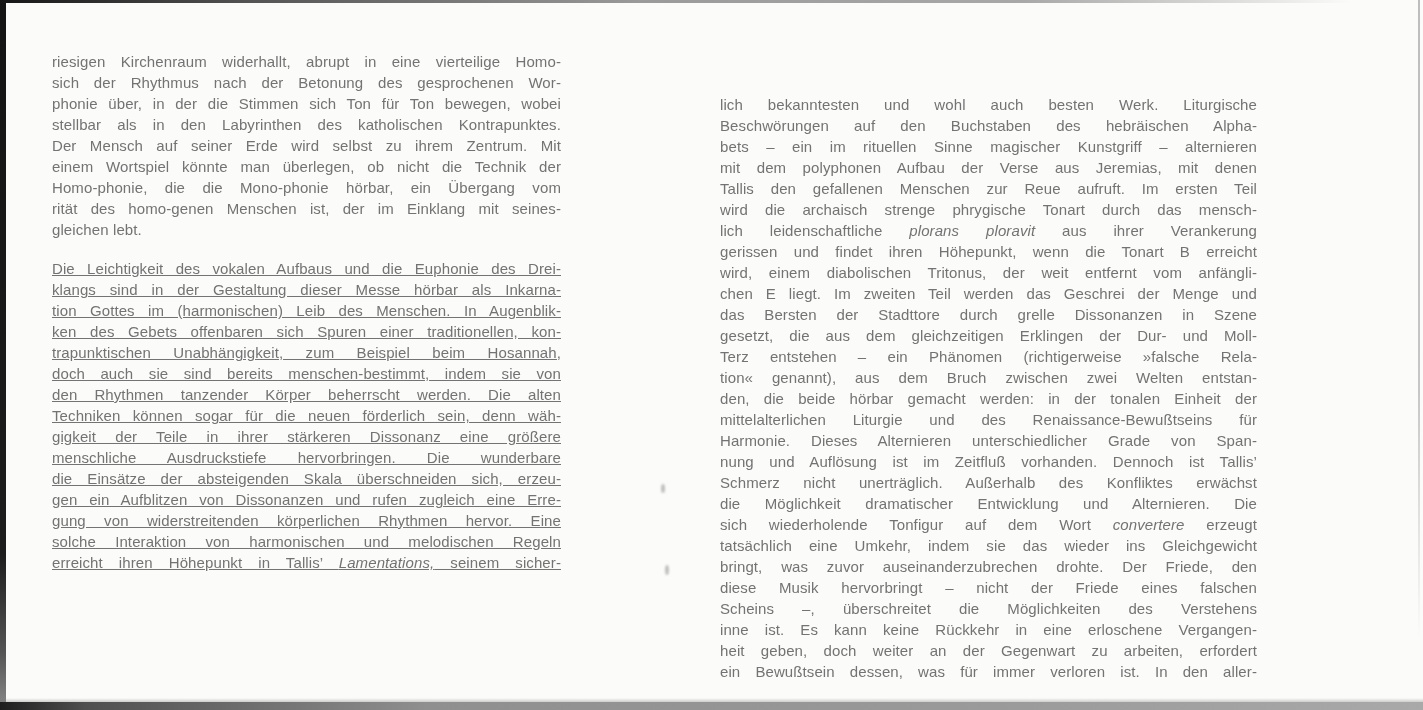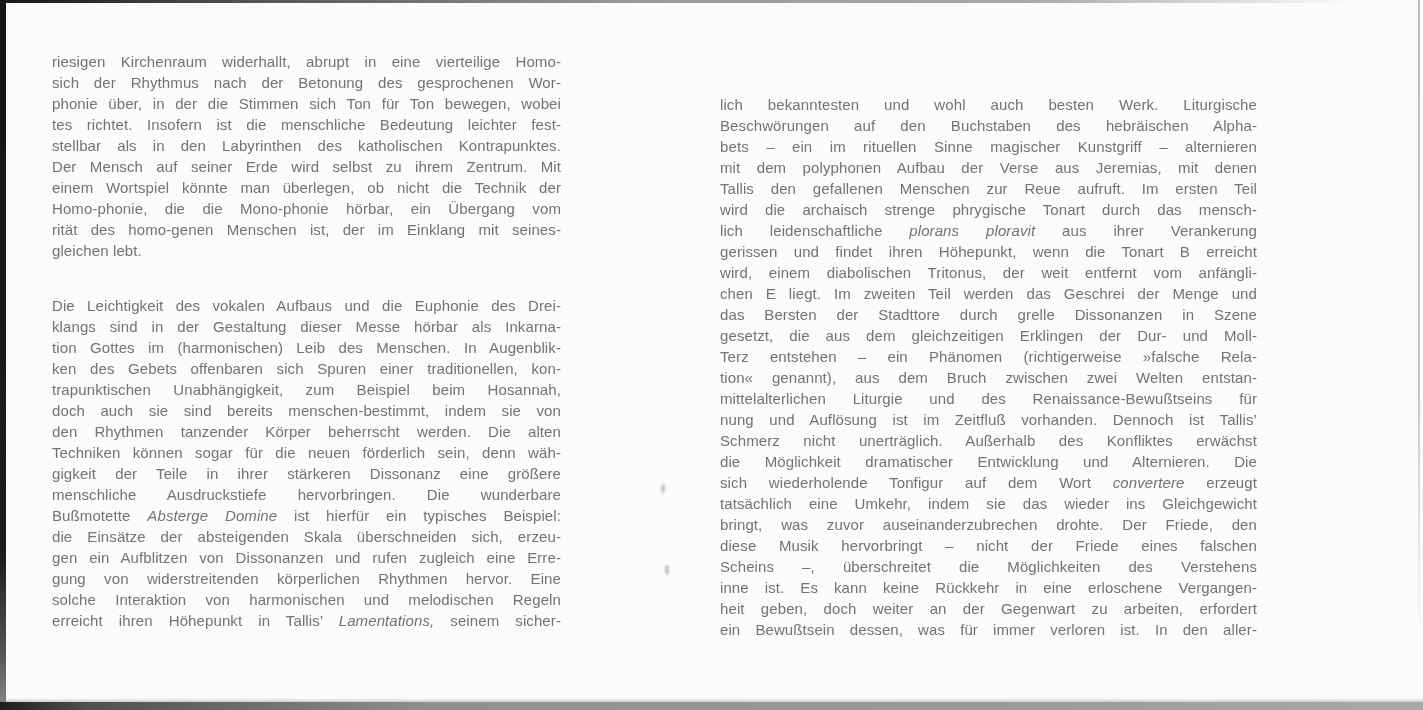--- a/index.html
+++ b/index.html
@@ -22,21 +22,21 @@
     position: absolute;
     font-size: 15px;
     line-height: 21px;
     color: #737373;
     letter-spacing: 0.1px;
   }
   #left-col  { left: 52px;  top: 51px; width: 509px; }
   #right-col { left: 720px; top: 50px; width: 537px; margin-top: 44px; }
 
   .para { margin: 0; }
-  .para + .para { margin-top: 34px; }
+  .para + .para { margin-top: 18px; text-decoration: underline; }
 
   .line {
     text-align: justify;
     text-align-last: justify;
     height: 21px;
     overflow: hidden;
   }
   .line.align-left { text-align-last: left; }
   .em { font-style: italic; }
 
@@ -75,40 +75,38 @@
 </head>
 <body>
 
 <div class="spread">
 
   <div id="left-col" class="text-column">
       <div class="para">
         <div class="line"><span>riesigen Kirchenraum widerhallt, abrupt in eine vierteilige Homo-</span></div>
         <div class="line"><span>sich der Rhythmus nach der Betonung des gesprochenen Wor-</span></div>
         <div class="line"><span>phonie über, in der die Stimmen sich Ton für Ton bewegen, wobei</span></div>
-        <div class="line"><span>tes richtet. Insofern ist die menschliche Bedeutung leichter fest-</span></div>
         <div class="line"><span>stellbar als in den Labyrinthen des katholischen Kontrapunktes.</span></div>
         <div class="line"><span>Der Mensch auf seiner Erde wird selbst zu ihrem Zentrum. Mit</span></div>
         <div class="line"><span>einem Wortspiel könnte man überlegen, ob nicht die Technik der</span></div>
         <div class="line"><span>Homo-phonie, die die Mono-phonie hörbar, ein Übergang vom</span></div>
         <div class="line"><span>rität des homo-genen Menschen ist, der im Einklang mit seines-</span></div>
         <div class="line align-left"><span>gleichen lebt.</span></div>
       </div>
       <div class="para">
         <div class="line"><span>Die Leichtigkeit des vokalen Aufbaus und die Euphonie des Drei-</span></div>
         <div class="line"><span>klangs sind in der Gestaltung dieser Messe hörbar als Inkarna-</span></div>
         <div class="line"><span>tion Gottes im (harmonischen) Leib des Menschen. In Augenblik-</span></div>
         <div class="line"><span>ken des Gebets offenbaren sich Spuren einer traditionellen, kon-</span></div>
         <div class="line"><span>trapunktischen Unabhängigkeit, zum Beispiel beim Hosannah,</span></div>
         <div class="line"><span>doch auch sie sind bereits menschen-bestimmt, indem sie von</span></div>
         <div class="line"><span>den Rhythmen tanzender Körper beherrscht werden. Die alten</span></div>
         <div class="line"><span>Techniken können sogar für die neuen förderlich sein, denn wäh-</span></div>
         <div class="line"><span>gigkeit der Teile in ihrer stärkeren Dissonanz eine größere</span></div>
         <div class="line"><span>menschliche Ausdruckstiefe hervorbringen. Die wunderbare</span></div>
-        <div class="line"><span>Bußmotette </span><span class="em">Absterge Domine</span><span> ist hierfür ein typisches Beispiel:</span></div>
         <div class="line"><span>die Einsätze der absteigenden Skala überschneiden sich, erzeu-</span></div>
         <div class="line"><span>gen ein Aufblitzen von Dissonanzen und rufen zugleich eine Erre-</span></div>
         <div class="line"><span>gung von widerstreitenden körperlichen Rhythmen hervor. Eine</span></div>
         <div class="line"><span>solche Interaktion von harmonischen und melodischen Regeln</span></div>
         <div class="line"><span>erreicht ihren Höhepunkt in Tallis’ </span><span class="em">Lamentations,</span><span> seinem sicher-</span></div>
       </div>
     </div>
 
   <div id="right-col" class="text-column">
       <div class="para">
@@ -119,21 +117,23 @@
         <div class="line"><span>Tallis den gefallenen Menschen zur Reue aufruft. Im ersten Teil</span></div>
         <div class="line"><span>wird die archaisch strenge phrygische Tonart durch das mensch-</span></div>
         <div class="line"><span>lich leidenschaftliche </span><span class="em">plorans ploravit</span><span> aus ihrer Verankerung</span></div>
         <div class="line"><span>gerissen und findet ihren Höhepunkt, wenn die Tonart B erreicht</span></div>
         <div class="line"><span>wird, einem diabolischen Tritonus, der weit entfernt vom anfängli-</span></div>
         <div class="line"><span>chen E liegt. Im zweiten Teil werden das Geschrei der Menge und</span></div>
         <div class="line"><span>das Bersten der Stadttore durch grelle Dissonanzen in Szene</span></div>
         <div class="line"><span>gesetzt, die aus dem gleichzeitigen Erklingen der Dur- und Moll-</span></div>
         <div class="line"><span>Terz entstehen – ein Phänomen (richtigerweise »falsche Rela-</span></div>
         <div class="line"><span>tion« genannt), aus dem Bruch zwischen zwei Welten entstan-</span></div>
+        <div class="line"><span>den, die beide hörbar gemacht werden: in der tonalen Einheit der</span></div>
         <div class="line"><span>mittelalterlichen Liturgie und des Renaissance-Bewußtseins für</span></div>
+        <div class="line"><span>Harmonie. Dieses Alternieren unterschiedlicher Grade von Span-</span></div>
         <div class="line"><span>nung und Auflösung ist im Zeitfluß vorhanden. Dennoch ist Tallis’</span></div>
         <div class="line"><span>Schmerz nicht unerträglich. Außerhalb des Konfliktes erwächst</span></div>
         <div class="line"><span>die Möglichkeit dramatischer Entwicklung und Alternieren. Die</span></div>
         <div class="line"><span>sich wiederholende Tonfigur auf dem Wort </span><span class="em">convertere</span><span> erzeugt</span></div>
         <div class="line"><span>tatsächlich eine Umkehr, indem sie das wieder ins Gleichgewicht</span></div>
         <div class="line"><span>bringt, was zuvor auseinanderzubrechen drohte. Der Friede, den</span></div>
         <div class="line"><span>diese Musik hervorbringt – nicht der Friede eines falschen</span></div>
         <div class="line"><span>Scheins –, überschreitet die Möglichkeiten des Verstehens</span></div>
         <div class="line"><span>inne ist. Es kann keine Rückkehr in eine erloschene Vergangen-</span></div>
         <div class="line"><span>heit geben, doch weiter an der Gegenwart zu arbeiten, erfordert</span></div>

